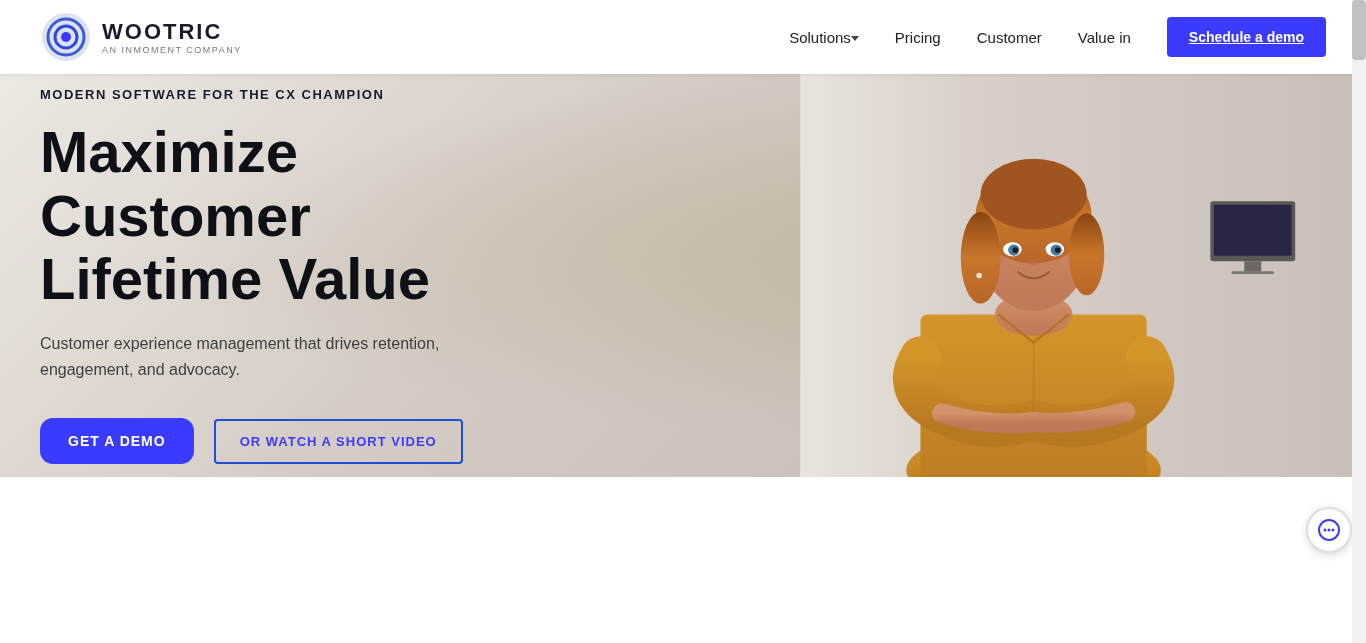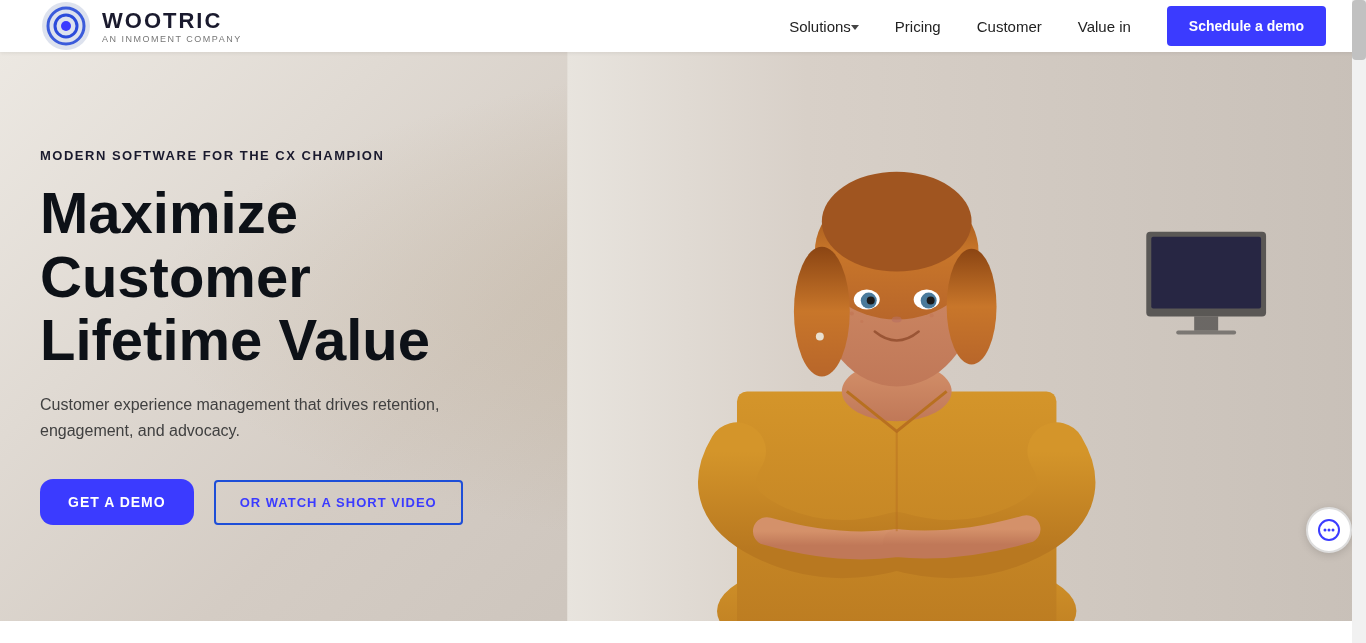--- a/index.html
+++ b/index.html
@@ -5,21 +5,21 @@
     * { margin: 0; padding: 0; box-sizing: border-box; }
     body { font-family: -apple-system, BlinkMacSystemFont, 'Segoe UI', sans-serif; overflow-x: hidden; }
 
     
     .navbar {
       position: relative;
       z-index: 10;
       display: flex;
       justify-content: space-between;
       padding: 0 40px;
-      height: 52px;
+      height: 74px;
       background: #fff;
       box-shadow: 0 1px 4px rgba(0,0,0,0.08);
     }
     .navbar-logo {
       display: flex;
       align-items: center;
       gap: 10px;
     }
     .logo-icon {
       width: 52px;
@@ -65,27 +65,28 @@
     .schedule-btn {
       background: #3b3bff;
       color: #fff;
       border: none;
       border-radius: 4px;
       padding: 12px 22px;
       font-size: 14px;
       font-weight: 600;
       cursor: pointer;
       white-space: nowrap;
+      text-decoration: underline;
     }
 
     
     .hero {
       position: relative;
       width: 100%;
-      height: 569px;
+      height: 403px;
       background: #e8e4de;
       overflow: hidden;
       display: flex;
       align-items: center;
     }
     
     .hero::before {
       content: '';
       position: absolute;
       inset: 0;

